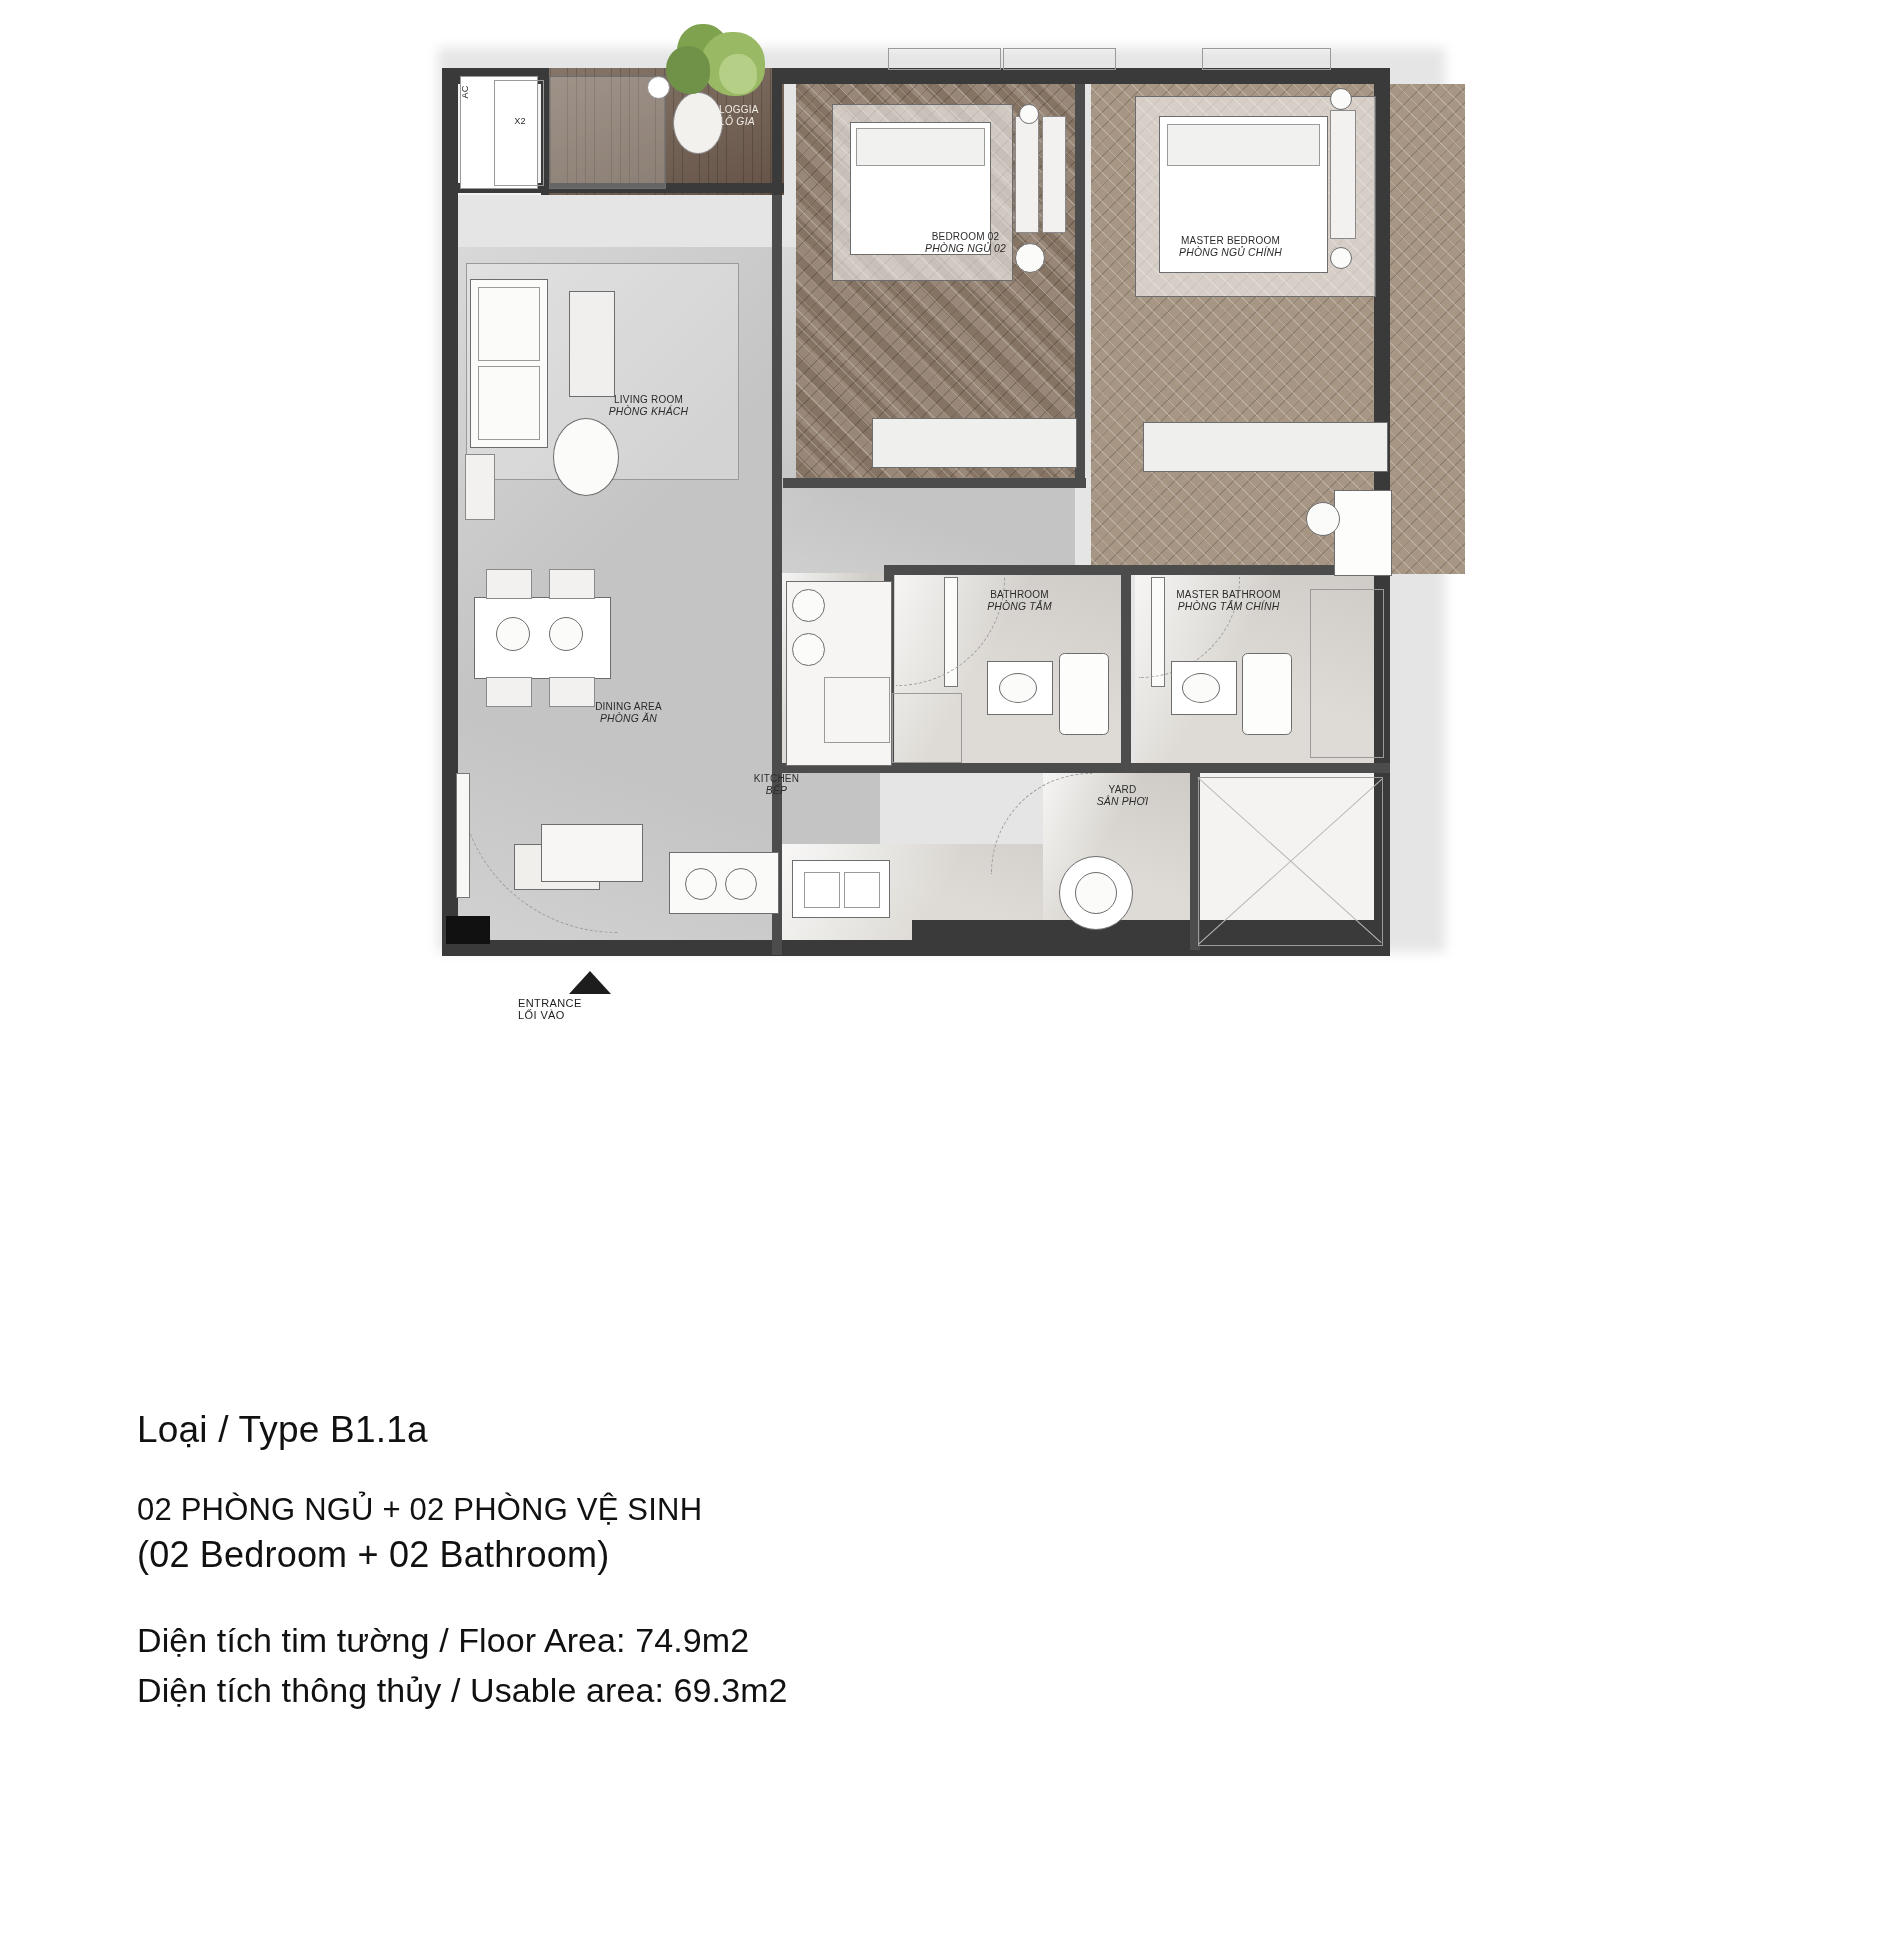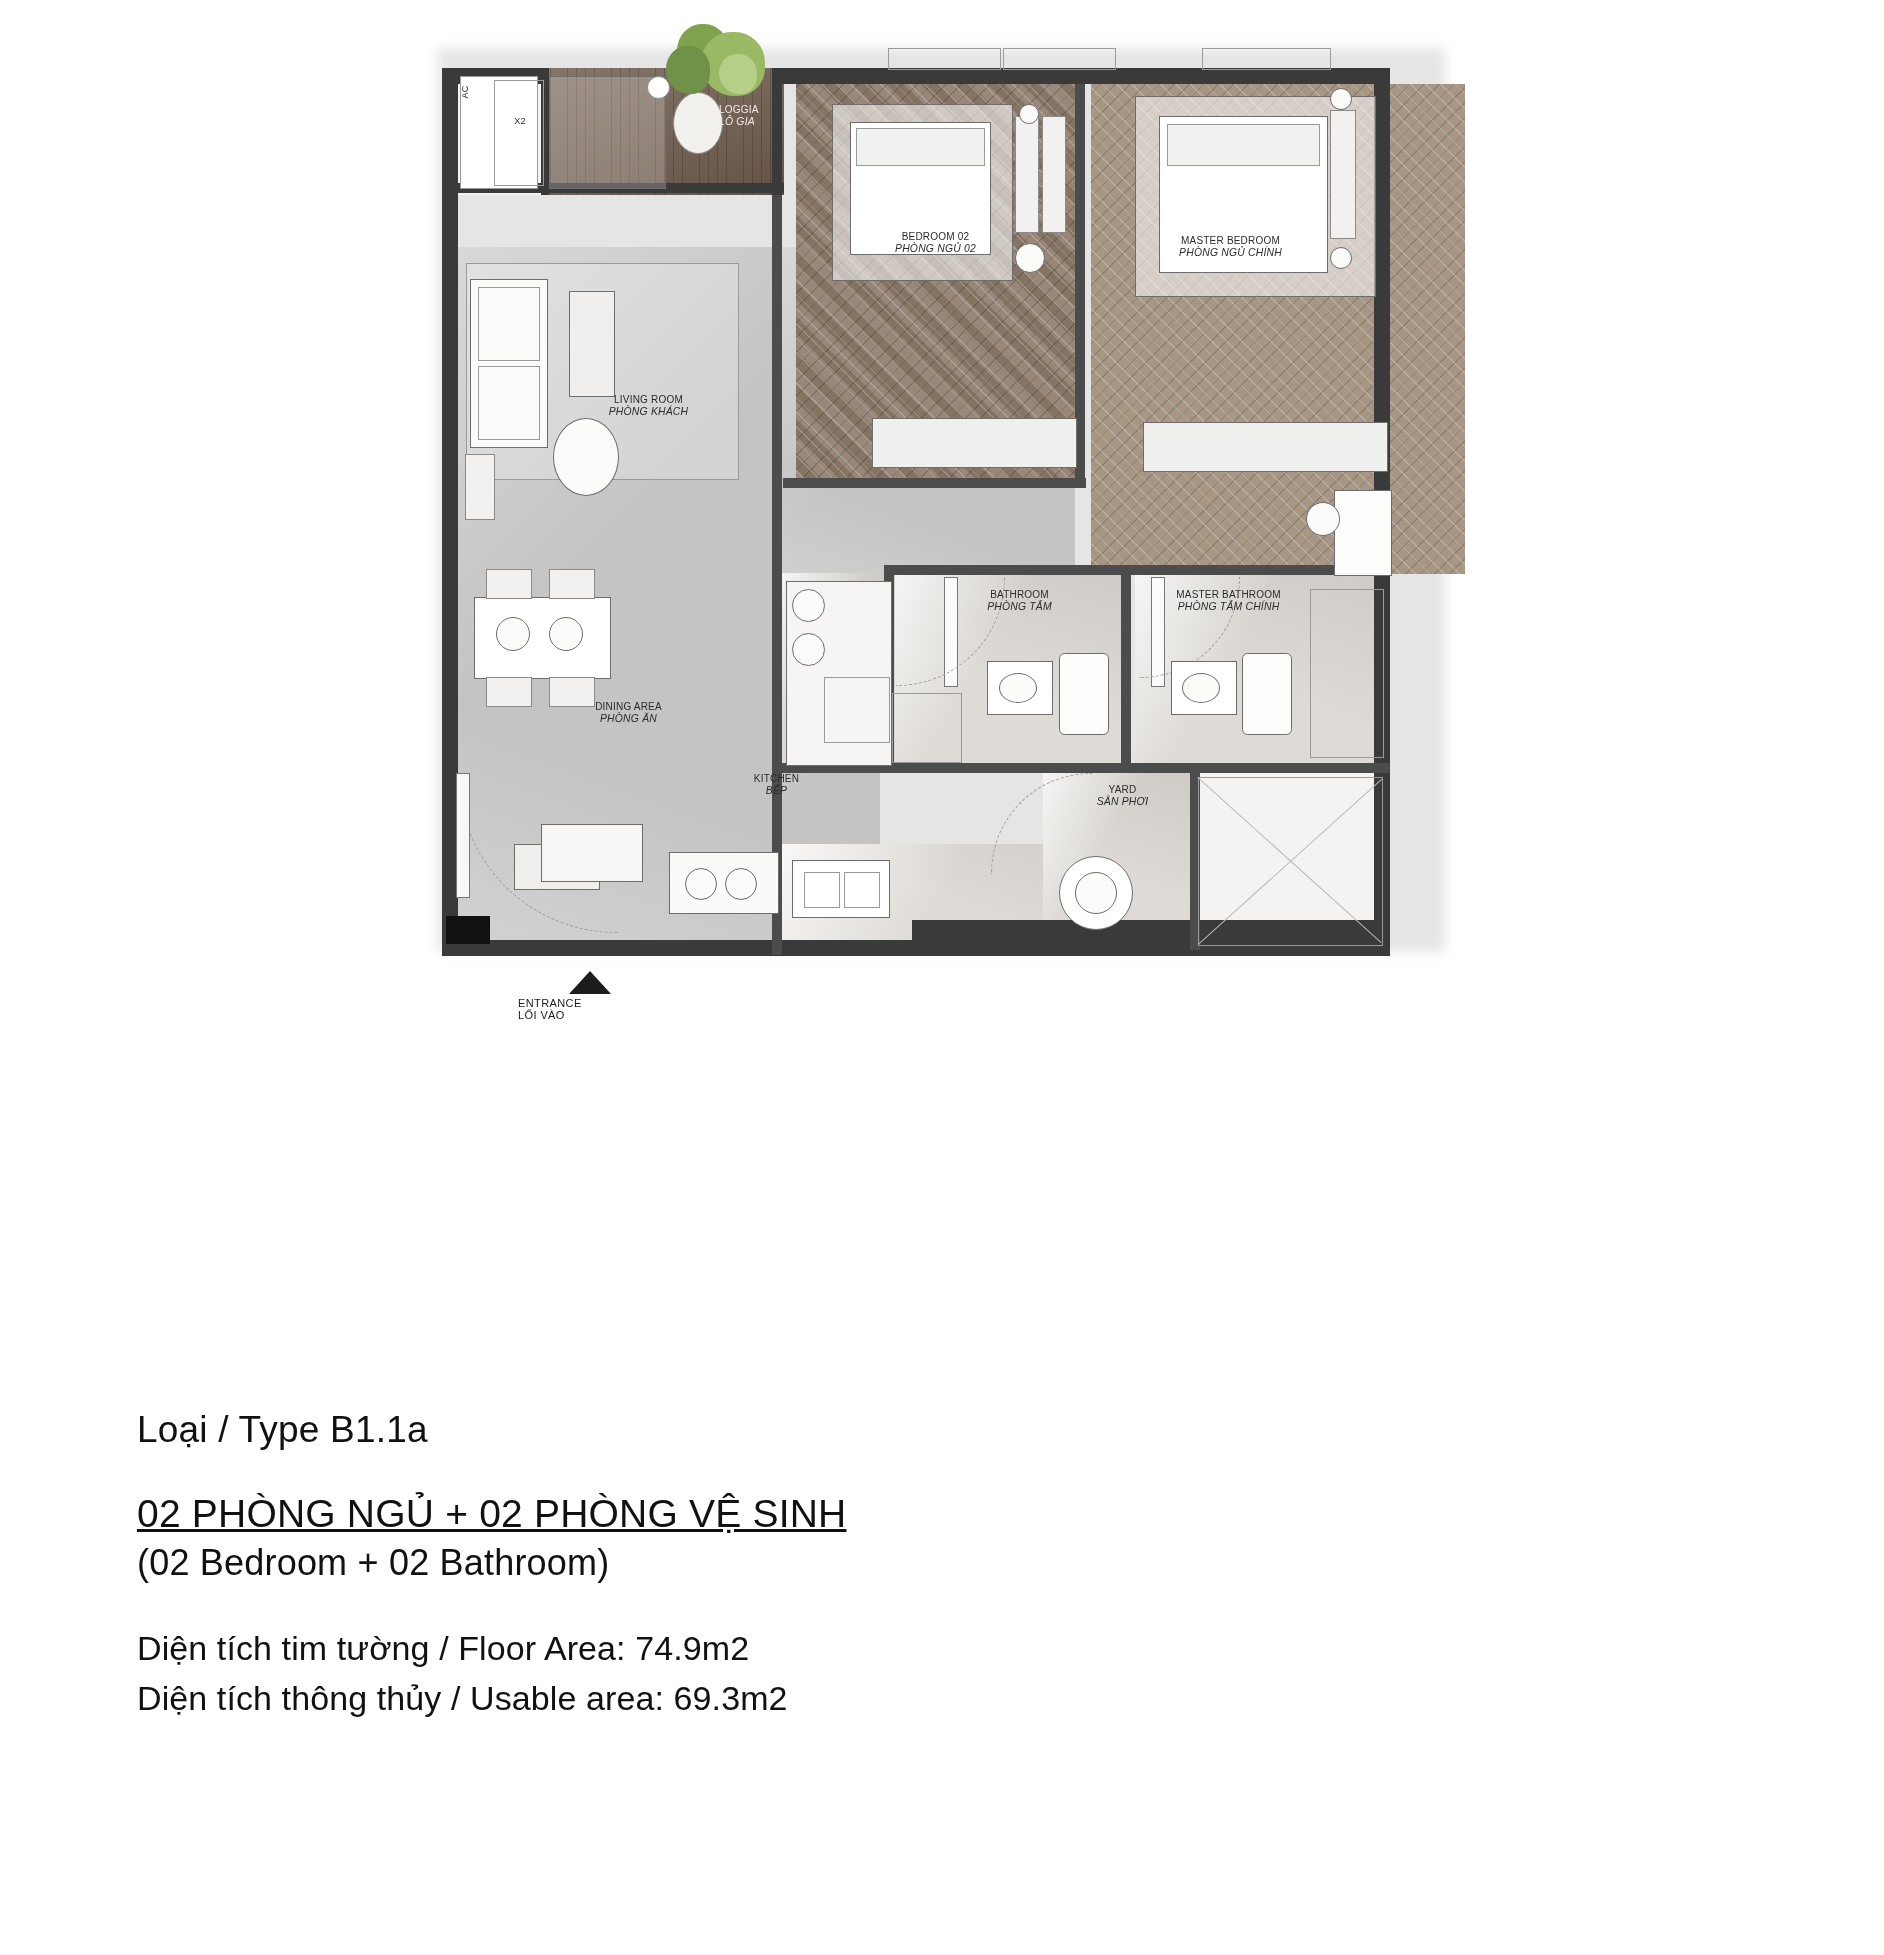--- a/index.html
+++ b/index.html
@@ -186,24 +186,23 @@
     top: 1409px;
     width: 1433px;
     color: #111;
   }
   #caption .type-line {
     font-size: 37px;
     letter-spacing: 0.2px;
     margin-bottom: 41px;
   }
   #caption .rooms-vi {
-    font-size: 39px;
+    font-size: 31px;
     letter-spacing: 0.2px;
     margin-bottom: 6.4px;
-    text-decoration: underline;
   }
   #caption .rooms-en {
     font-size: 36px;
     letter-spacing: 0.2px;
     margin-bottom: 45px;
   }
   #caption .area-line {
     font-size: 34px;
     letter-spacing: 0.1px;
     margin-bottom: 10.4px;
@@ -286,21 +285,21 @@
 
   <div class="fx" style="left:410px; top:80px; width:179px; height:175px; background:rgba(255,255,255,0.55);"></div>
   <div class="fx" style="left:428px; top:98px; width:139px; height:131px; background:#ffffff;"></div>
   <div class="fx-line" style="left:434px; top:104px; width:127px; height:36px; background:#f1f1ef;"></div>
   <div class="fx-soft" style="left:593px; top:92px; width:22px; height:115px;"></div>
   <div class="fx-soft" style="left:620px; top:92px; width:22px; height:115px;"></div>
   <div class="fx round" style="left:593px; top:219px; width:28px; height:28px;"></div>
   <div class="fx round" style="left:597px; top:80px; width:17.5px; height:17.5px;"></div>
   <div class="fx" style="left:450px; top:394px; width:203px; height:48px; background:#efefed;"></div>
 
-  <div class="room-label" style="left:430px; top:207px; width:167px;">
+  <div class="room-label" style="left:430px; top:207px; width:167px;padding-left:30px;">
     <span class="en">BEDROOM 02</span>
     <span class="vi">PHÒNG NGỦ 02</span>
   </div>
 
   <div class="fx" style="left:713px; top:72px; width:239px; height:199px; background:rgba(255,255,255,0.55);"></div>
   <div class="fx" style="left:737px; top:92px; width:167px; height:155px; background:#ffffff;"></div>
   <div class="fx-line" style="left:745px; top:100px; width:151px; height:40px; background:#f1f1ef;"></div>
   <div class="fx-soft" style="left:908px; top:86px; width:24px; height:127px;"></div>
   <div class="fx round" style="left:908px; top:64px; width:20px; height:20px;"></div>
   <div class="fx round" style="left:908px; top:223px; width:20px; height:20px;"></div>

